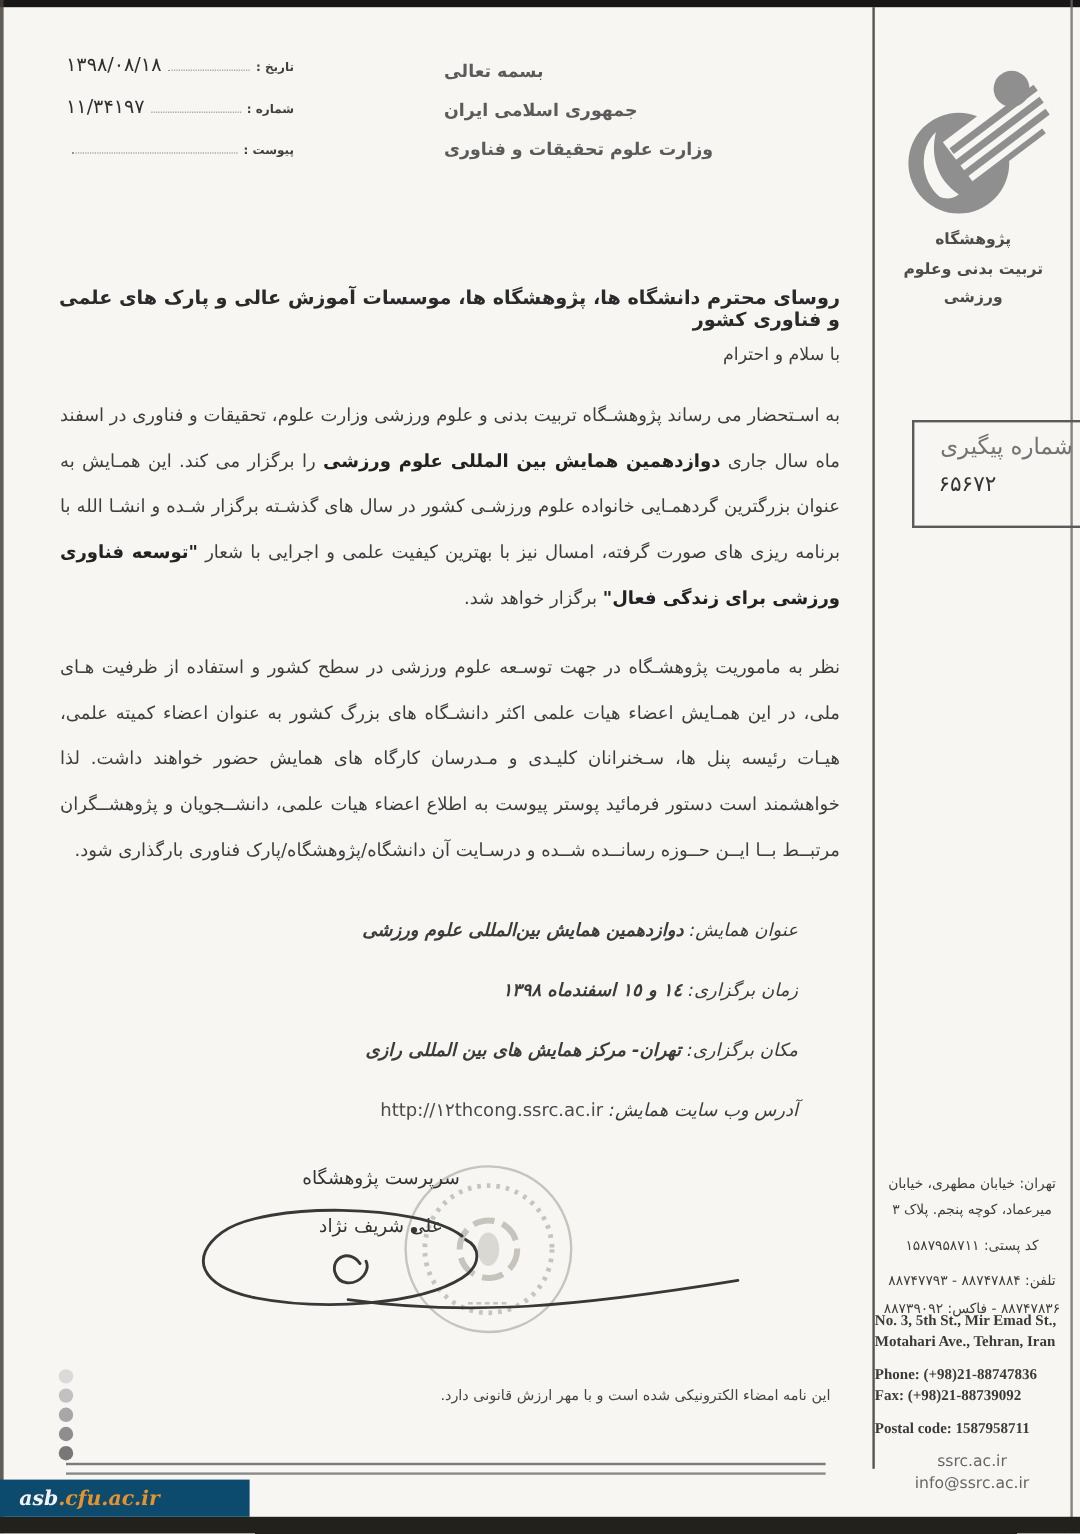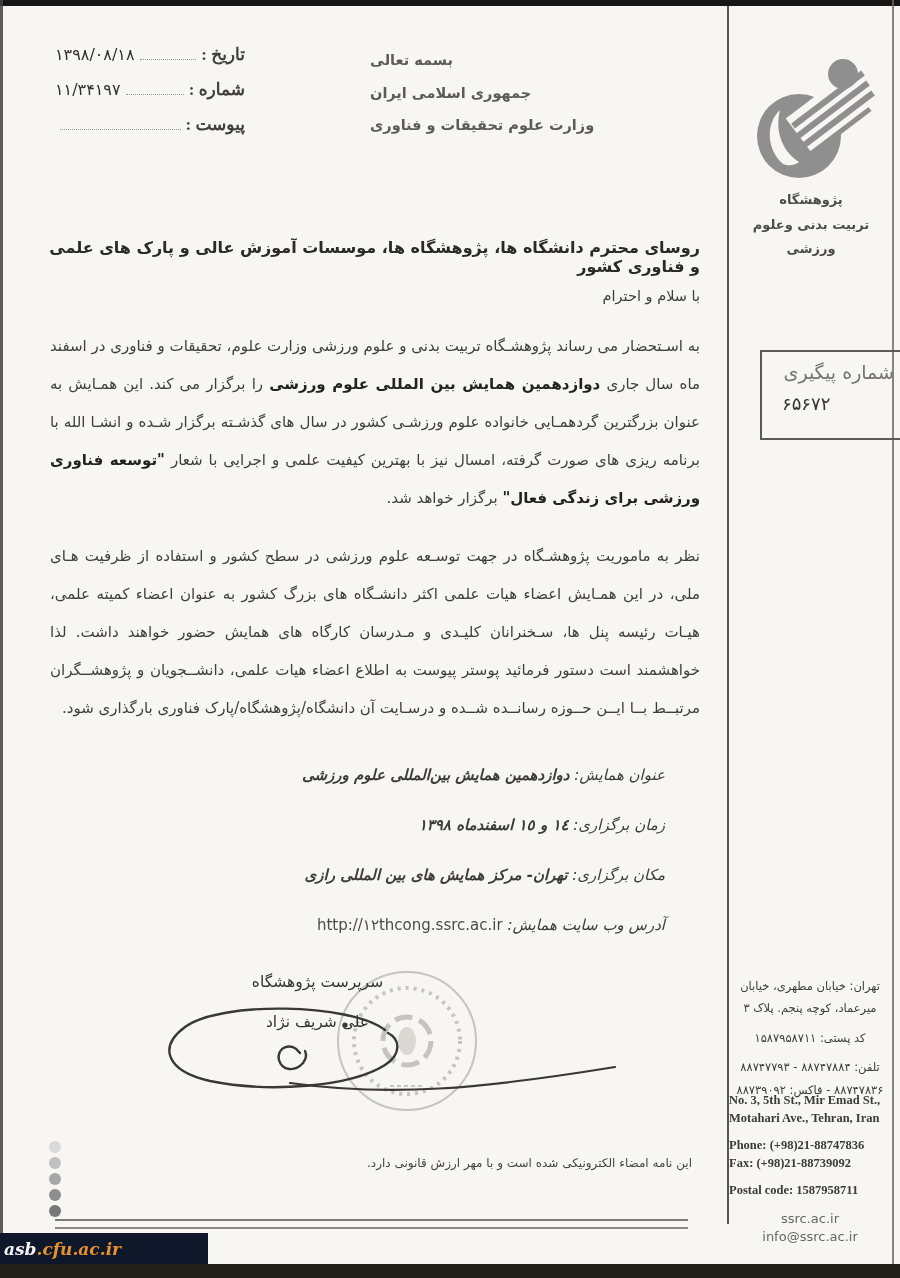--- a/index.html
+++ b/index.html
@@ -8,21 +8,21 @@
   
   .edge-top{position:absolute;left:0;top:0;width:900px;height:6px;background:#171717;}
   .edge-bottom{position:absolute;left:0;top:1264px;width:900px;height:14px;background:#23211c;}
   .edge-left{position:absolute;left:0;top:0;width:3px;height:1278px;background:#45413b;opacity:.85;}
   .edge-right{position:absolute;left:892px;top:0;width:2px;height:1278px;background:#6b665f;opacity:.8;}
   .divider-v{position:absolute;left:727px;top:6px;width:2px;height:1218px;background:#555;}
 
   
   .meta{position:absolute;left:55px;top:44px;width:190px;}
   .meta-row{display:flex;direction:rtl;align-items:baseline;margin-bottom:11px;height:24px;}
-  .meta-label{font-size:17px;font-weight:bold;color:#3f3f3f;white-space:nowrap;font-family:Liberation Serif, serif;}
+  .meta-label{font-size:10px;font-weight:bold;color:#3f3f3f;white-space:nowrap;}
   .meta-leader{flex:1;border-bottom:1.5px dotted #979289;margin:0 5px;height:13px;min-width:8px;}
   .meta-value{font-size:16px;color:#2f2f2f;white-space:nowrap;letter-spacing:1px;}
 
   
   .gov-header{position:absolute;left:370px;top:44px;width:300px;text-align:left;direction:rtl;
               font-size:14.5px;font-weight:bold;color:#5b5b5b;line-height:2.25;}
 
   
   .logo{position:absolute;left:747px;top:48px;width:130px;height:140px;}
   .org-name{position:absolute;left:727px;top:188px;width:168px;text-align:center;direction:rtl;
@@ -67,22 +67,22 @@
             font-size:12px;color:#454545;}
 
   .dots{position:absolute;left:49px;top:1141px;width:14px;}
   .dots div{width:12px;height:12px;border-radius:50%;margin-bottom:4px;}
   .dot1{background:#dadada;} .dot2{background:#c1c1c1;} .dot3{background:#a7a7a7;}
   .dot4{background:#8e8e8e;} .dot5{background:#787878;}
 
   .rule1{position:absolute;left:55px;top:1219px;width:633px;height:2px;background:#7a7a7a;}
   .rule2{position:absolute;left:55px;top:1227px;width:633px;height:2px;background:#8a8a8a;}
 
-  .watermark{position:absolute;left:0;top:1233px;width:208px;height:31px;background:#0f172a;
-             display:flex;align-items:center;padding-left:4px;box-sizing:border-box;
+  .watermark{position:absolute;left:0;top:1233px;width:208px;height:31px;background:#0c4a6e;
+             display:flex;align-items:center;padding-left:16px;box-sizing:border-box;
              font-family:"DejaVu Serif",serif;font-style:italic;font-weight:bold;font-size:17px;z-index:4;}
   .wm-prefix{color:#f3f3f3;}
   .wm-suffix{color:#e8922c;}
 </style>
 </head>
 <body>
 
 <div class="page">
 
   <div class="edge-top"></div>

